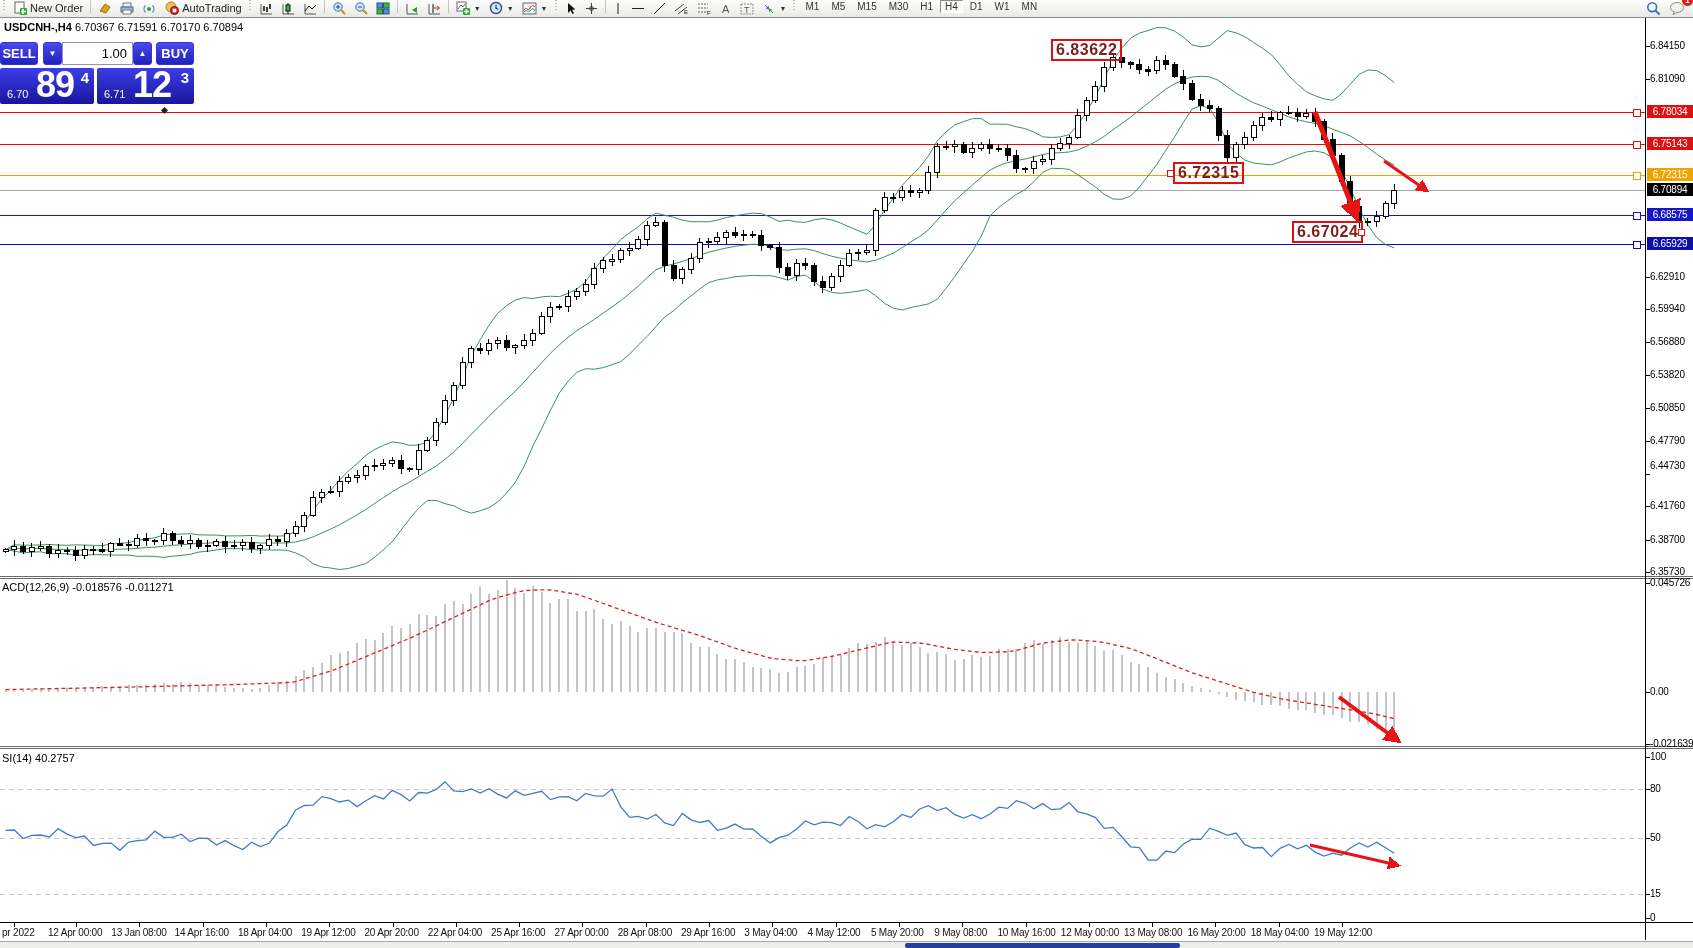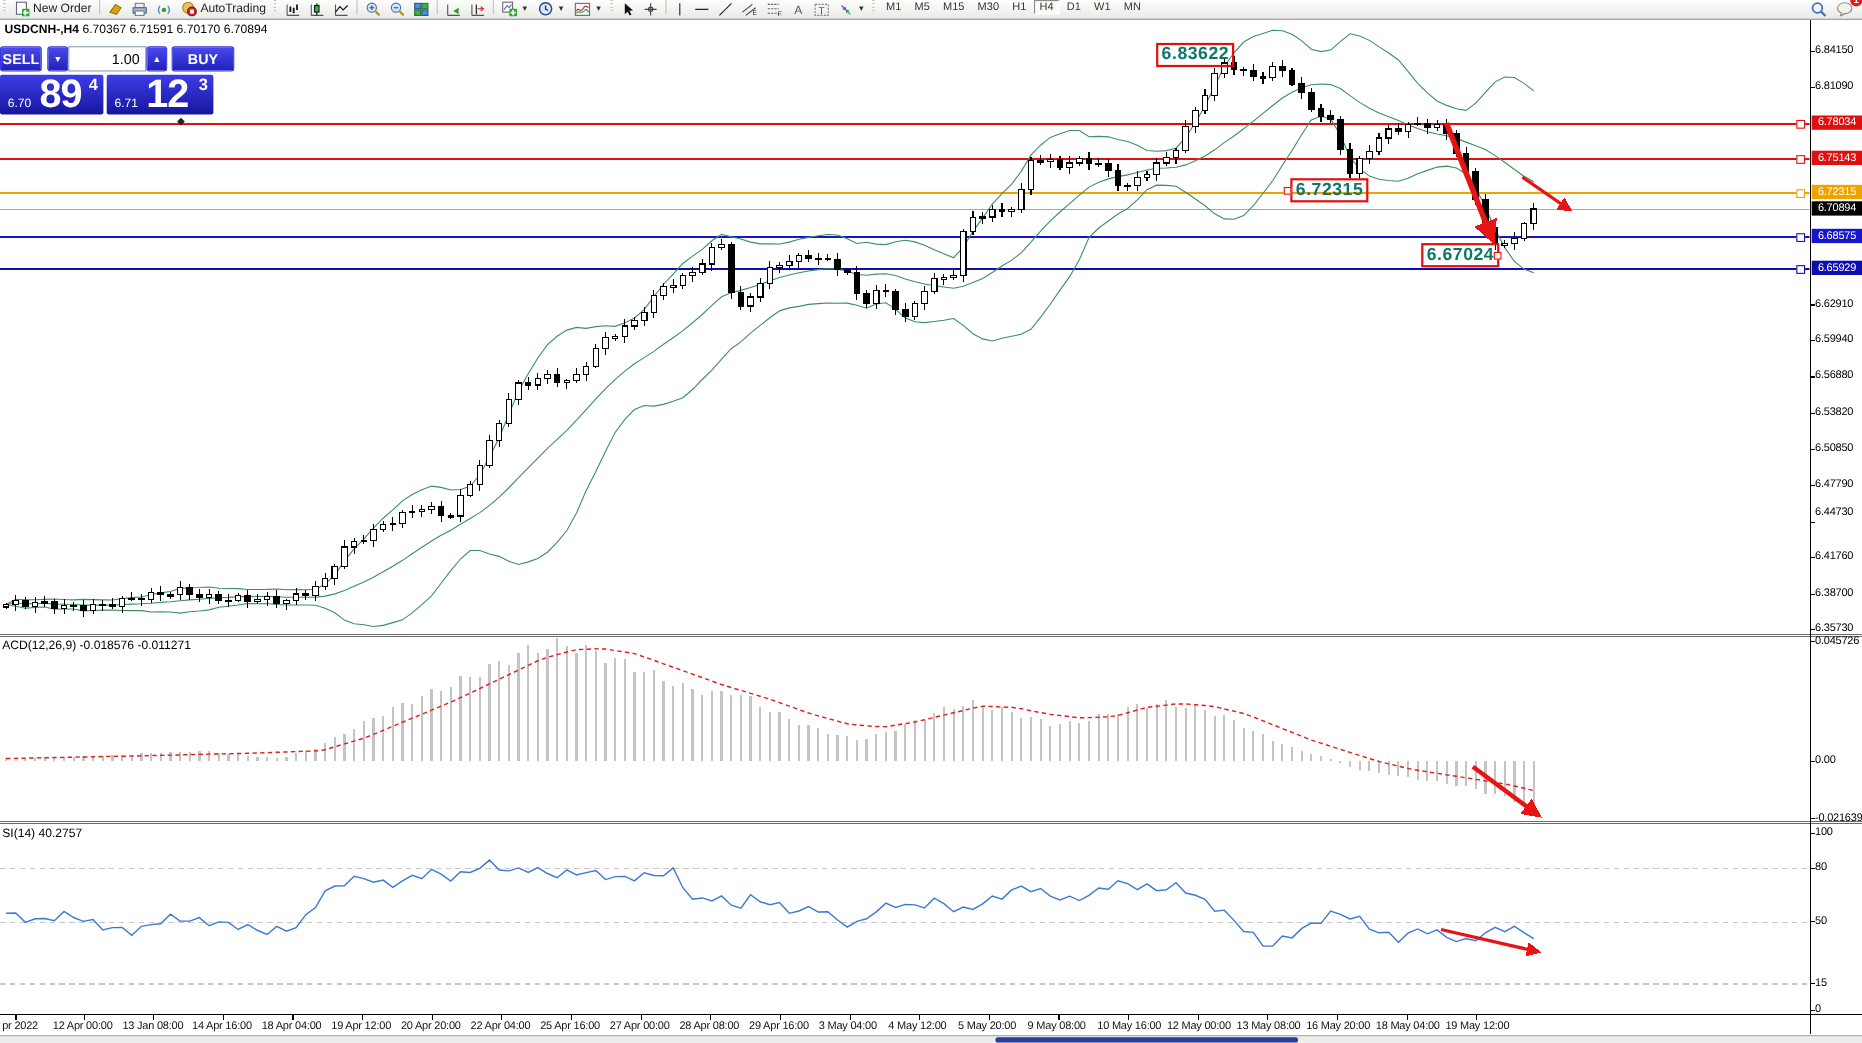--- a/index.html
+++ b/index.html
@@ -24,29 +24,29 @@
   
   #chart-title{position:absolute;left:4px;top:21px;font-size:11px;font-weight:bold;color:#000;z-index:5;}
   #chart-title span{font-weight:normal;}
   #macd-label,#rsi-label{position:absolute;left:2px;font-size:11px;color:#000;z-index:5;}
   #macd-label{top:581px;} #rsi-label{top:752px;}
   .ytick{position:absolute;left:1650px;font-size:10px;color:#000;letter-spacing:-0.2px;z-index:4;}
   .badge{position:absolute;left:1647px;width:46px;height:13px;color:#fff;font-size:10px;
     text-align:center;line-height:13px;letter-spacing:-0.2px;z-index:6;}
   .lvl-square{position:absolute;width:6px;height:6px;background:#fff;z-index:6;}
   .dtick{position:absolute;top:927px;font-size:10px;color:#111;letter-spacing:-0.2px;z-index:4;white-space:nowrap;}
-  .annot{position:absolute;border:2px solid #e01010;color:#0f766e;font-size:16px;font-weight:bold;
+  .annot{position:absolute;border:2px solid #e01010;color:#7f1d1d;font-size:16px;font-weight:bold;
     padding:0 3px;line-height:18px;background:transparent;z-index:7;letter-spacing:0.5px;}
   .annot-anchor{position:absolute;width:5px;height:5px;border:1px solid #e01010;background:#fff;z-index:8;}
   
   #trade-panel{position:absolute;left:0;top:40px;width:194px;height:66px;z-index:9;}
   .blue-btn{position:absolute;background:linear-gradient(#4a4aee,#2121bb);color:#fff;font-weight:bold;
     font-size:13px;text-align:center;border:1px solid #3434d8;border-radius:3px;box-sizing:border-box;}
   #sell-btn{left:0;top:2px;width:38px;height:23px;line-height:21px;}
-  #buy-btn{left:156px;top:2px;width:57px;height:23px;line-height:21px;}
+  #buy-btn{left:156px;top:2px;width:38px;height:23px;line-height:21px;}
   #vol-dec{left:43px;top:2px;width:19px;height:23px;line-height:21px;font-size:8px;}
   #vol-inc{left:133px;top:2px;width:19px;height:23px;line-height:21px;font-size:8px;}
   #vol-field{position:absolute;left:62px;top:2px;width:71px;height:23px;box-sizing:border-box;
     background:#fff;border:1px solid #8a9cb4;font-size:13px;text-align:right;padding:0 5px 0 0;
     font-family:"Liberation Sans",sans-serif;}
   .price-box{position:absolute;top:28px;height:36px;background:linear-gradient(#3d3de8,#16169e);
     color:#fff;border-radius:2px;}
   #sell-price{left:0;width:94px;} #buy-price{left:97px;width:97px;}
   .pp-small{position:absolute;left:7px;bottom:4px;font-size:11px;font-weight:normal;}
   .pp-big{position:absolute;left:36px;top:-4px;font-size:36px;font-weight:bold;letter-spacing:-1px;}

